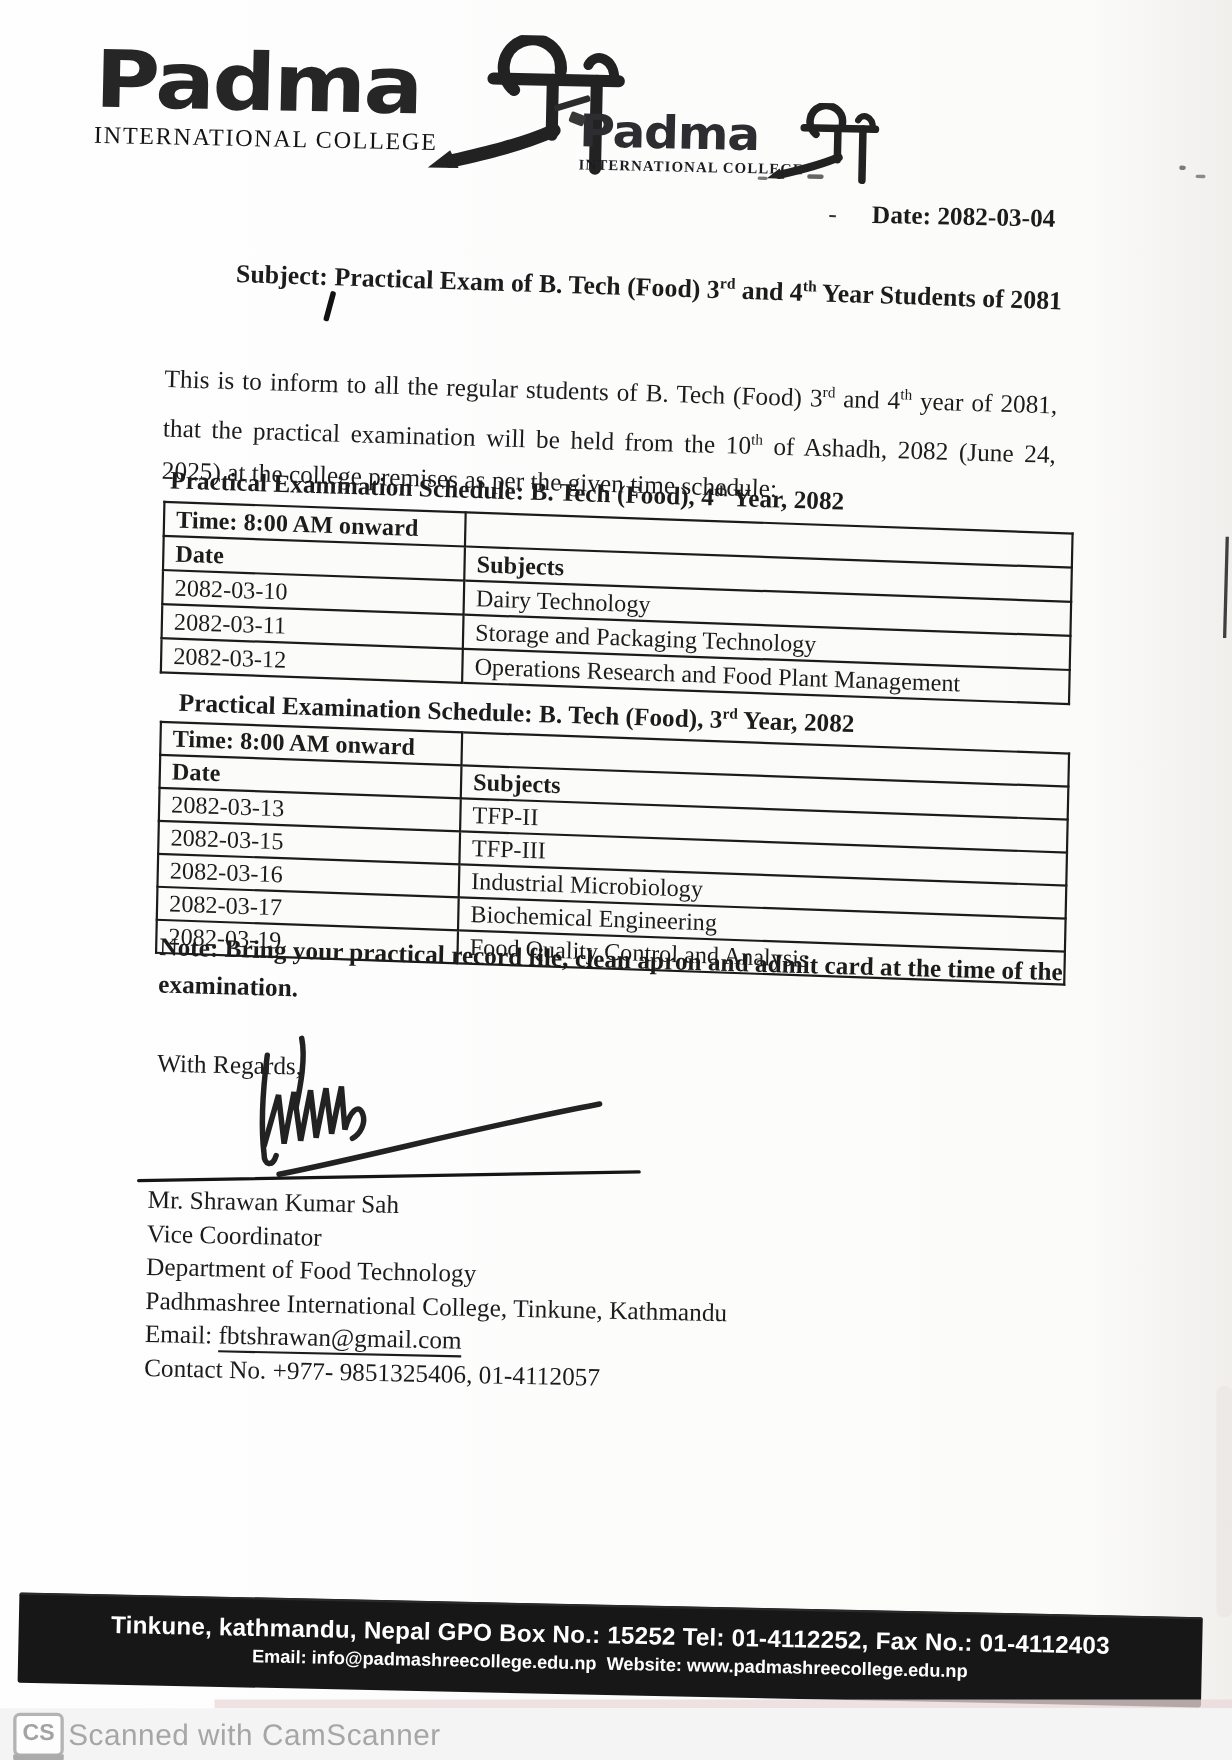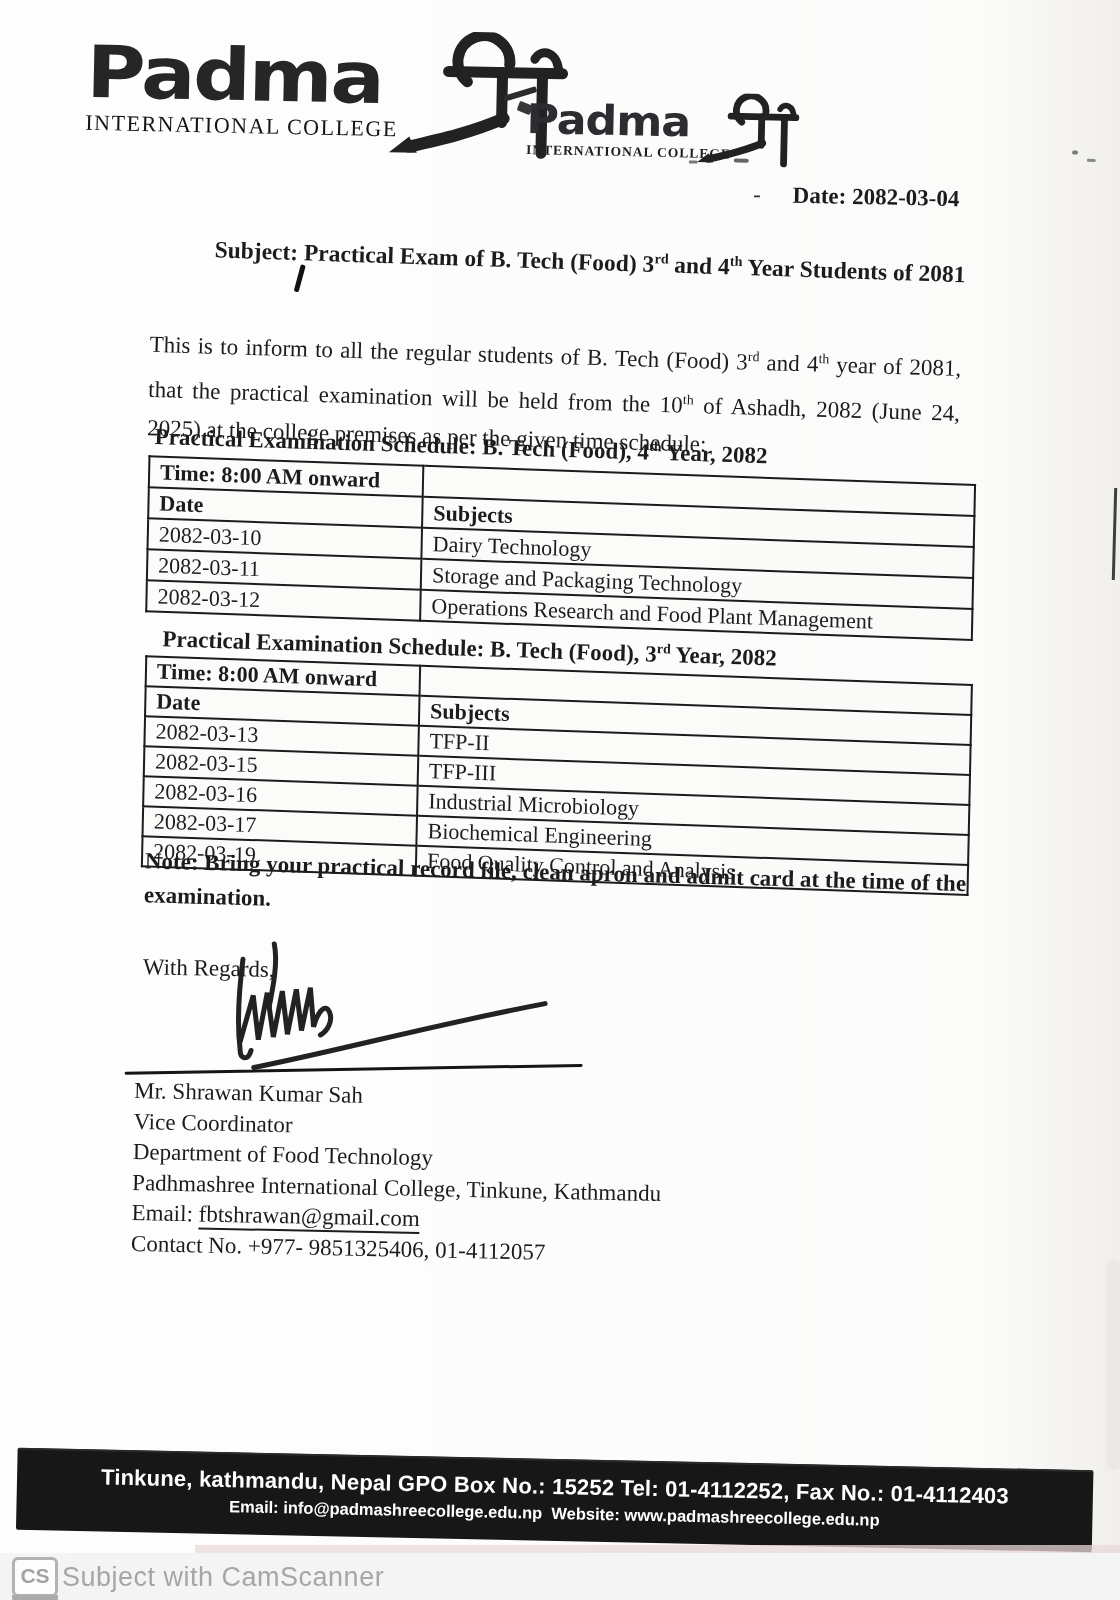--- a/index.html
+++ b/index.html
@@ -291,14 +291,14 @@
     </div>
   </div>
 
   <div class="abs edge-line"></div>
   <div class="abs edge-band"></div>
   <div class="abs pink-streak"></div>
 </div>
 
 <div class="cam-strip">
   <div class="cs-logo">CS</div>
-  <div class="cam-text">Subject with CamScanner</div>
+  <div class="cam-text">Scanned with CamScanner</div>
 </div>
 
 </body></html>

